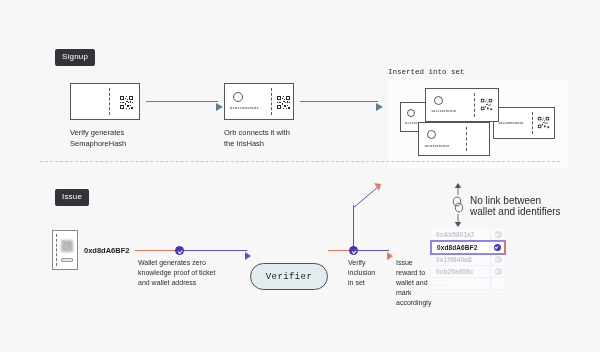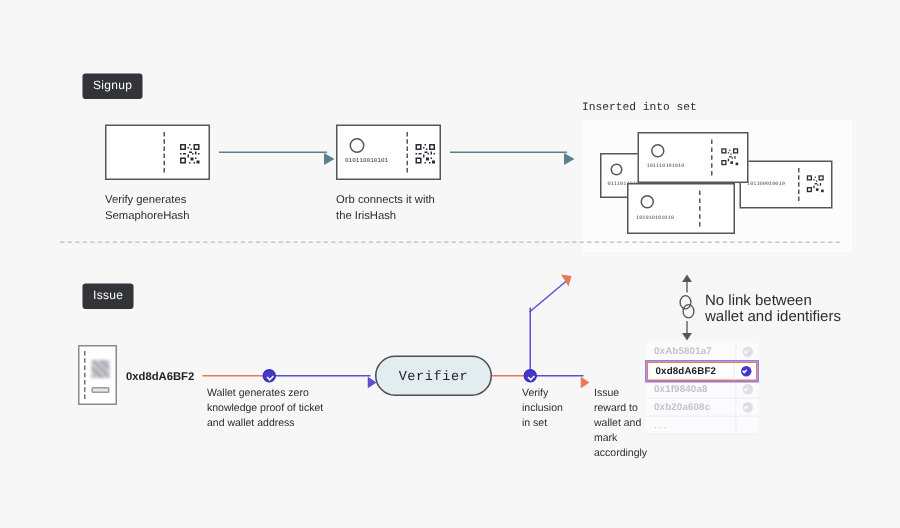--- a/index.html
+++ b/index.html
@@ -95,20 +95,21 @@
     position:absolute;
     background:#e3ecef;
     border:1px solid #4a4f55;
     border-radius:999px;
     box-sizing:border-box;
     display:flex; align-items:center; justify-content:center;
     font-family:"Liberation Mono", monospace;
     font-size:9px;
     letter-spacing:.4px;
     color:#21252b;
+    margin-top:26px;
   }
 
   
   .wallet {
     position:absolute;
     background:#ffffff;
     border:1px solid #8a8a92;
     box-sizing:border-box;
   }
   .wallet .wdash {

